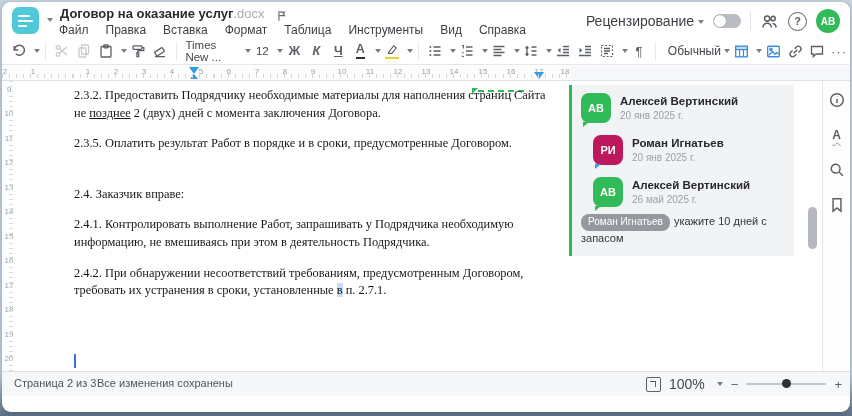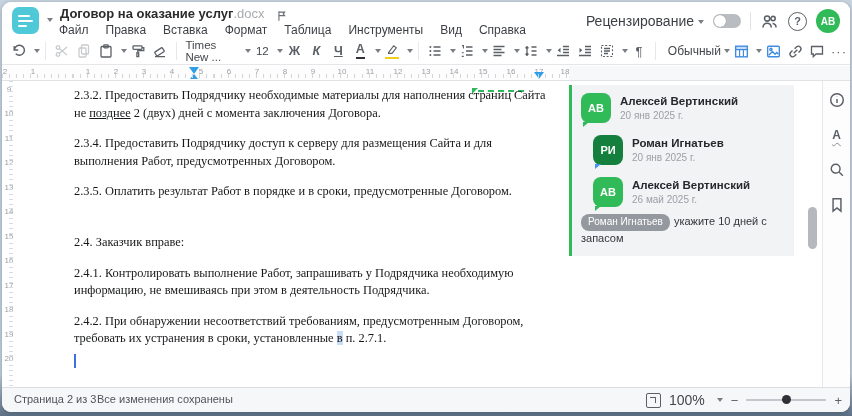--- a/index.html
+++ b/index.html
@@ -78,34 +78,34 @@
   .comments{position:absolute;left:567px;top:79px;width:241px;bottom:24px;background:#fff;}
   .thread{position:absolute;left:0;top:4px;right:16px;background:#f2f3f5;border-left:3px solid #31ba58;padding:8px 10px 10px 9px;box-sizing:border-box;}
   .cmt{margin-bottom:12px;}
   .cmt:last-child{margin-bottom:0;}
   .cmt.reply{margin-left:12px;}
   .chead{display:flex;align-items:flex-start;gap:9px;margin-bottom:7px;}
   .cav{width:30px;height:30px;border-radius:8px;position:relative;color:#fff;font-size:11px;font-weight:bold;display:flex;align-items:center;justify-content:center;flex:0 0 auto;}
   .cav::after{content:'';position:absolute;left:2px;bottom:-4px;border-top:5px solid inherit;width:0;height:0;border-left:0 solid transparent;border-right:6px solid transparent;}
   .cav.green{background:#31ba58;}
   .cav.green::after{border-top:5px solid #31ba58;}
-  .cav.blue{background:#15803d;}
+  .cav.blue{background:#be185d;}
   .cav.blue::after{border-top:5px solid #3f98f4;}
   .cname{font-size:11.5px;font-weight:bold;color:#26282c;padding-top:2px;}
   .cdate{font-size:10px;color:#9ba0a6;margin-top:3px;}
   .cbody{font-size:11px;color:#33363b;line-height:1.38;}
   .cmt.reply .cbody{margin-left:-12px;}
   .mention{display:inline-block;background:#94999f;color:#fff;border-radius:8px;font-size:10px;padding:1px 7px 2px;margin-right:4px;}
   .scroll-thumb{position:absolute;left:806px;top:205px;width:9px;height:42px;border-radius:4.5px;background:#b5b9bd;}
   
   .rightbar{position:absolute;left:820px;top:79px;right:0;bottom:24px;background:#fdfdfd;border-left:1px solid #e6e8ea;display:flex;flex-direction:column;align-items:center;padding-top:8px;gap:13px;box-sizing:border-box;}
   .rbtn{width:22px;height:22px;display:flex;align-items:center;justify-content:center;color:#5b5f66;}
   .spellA{font-size:12px;font-weight:bold;text-decoration:underline wavy #8a8e94 1px;text-underline-offset:3px;color:#5b5f66;}
   
-  .statusbar{position:absolute;left:0;right:0;bottom:0;height:24px;background:#f6f7f8;border-top:1px solid #dcdfe2;font-size:11px;color:#50545a;}
+  .statusbar{position:absolute;left:0;right:0;bottom:16px;height:24px;background:#f6f7f8;border-top:1px solid #dcdfe2;font-size:11px;color:#50545a;}
   .st-page{position:absolute;left:12px;top:5px;}
   .st-saved{position:absolute;left:95px;top:5px;}
   .st-right{position:absolute;right:8px;top:0;height:24px;display:flex;align-items:center;gap:8px;}
   .fit-ic{width:13px;height:13px;border:1.3px solid #5b5f66;border-radius:2px;position:relative;}
   .fit-ic::after{content:'';position:absolute;left:3px;top:3px;width:5px;height:5px;border-top:1.3px solid #5b5f66;border-right:1.3px solid #5b5f66;}
   .zoomlbl{font-size:14px;color:#44474c;}
   .zslider{width:80px;height:2px;background:#c3c6ca;border-radius:1px;position:relative;}
   .zknob{position:absolute;left:36px;top:-4px;width:9px;height:9px;border-radius:50%;background:#2e3136;}
   .pm{font-size:13px;color:#5b5f66;line-height:1;}
 </style>
@@ -323,21 +323,20 @@
     <span class="mk mk-r"></span>
   </div>
   <div class="panel-top"></div>
   <div class="vruler"><span id="vnums"><span class="vnum" style="top: 4px;">9</span><span class="vnum" style="top: 28px;">10</span><span class="vnum" style="top: 53px;">11</span><span class="vnum" style="top: 77px;">12</span><span class="vnum" style="top: 102px;">13</span><span class="vnum" style="top: 126px;">14</span><span class="vnum" style="top: 151px;">15</span><span class="vnum" style="top: 175px;">16</span><span class="vnum" style="top: 200px;">17</span><span class="vnum" style="top: 224px;">18</span><span class="vnum" style="top: 249px;">19</span><span class="vnum" style="top: 273px;">20</span></span></div>
 
   <div class="docarea">
     <span class="tri-green"></span>
     <span class="dash-green"></span>
     <div class="page">
       <p><span>2.3.2. Предоставить Подрядчику необходимые материалы для наполнения страниц Сайта не </span><span class="useg">позднее</span><span> 2 (двух) дней с момента заключения Договора.</span></p>
-      <p>2.3.4. Предоставить Подрядчику доступ к серверу для размещения Сайта и для выполнения Работ, предусмотренных Договором.</p>
       <p>2.3.5. Оплатить результат Работ в порядке и в сроки, предусмотренные Договором.</p>
       <p class="gap-before">2.4. Заказчик вправе:</p>
       <p>2.4.1. Контролировать выполнение Работ, запрашивать у Подрядчика необходимую информацию, не вмешиваясь при этом в деятельность Подрядчика.</p>
       <p><span>2.4.2. При обнаружении несоответствий требованиям, предусмотренным Договором, требовать их устранения в сроки, установленные </span><span class="hlseg">в</span><span> п. 2.7.1.</span></p>
     </div>
     <span class="cursor" style="top:273px;"></span>
   </div>
 
   <div class="comments">
     <div class="thread">

